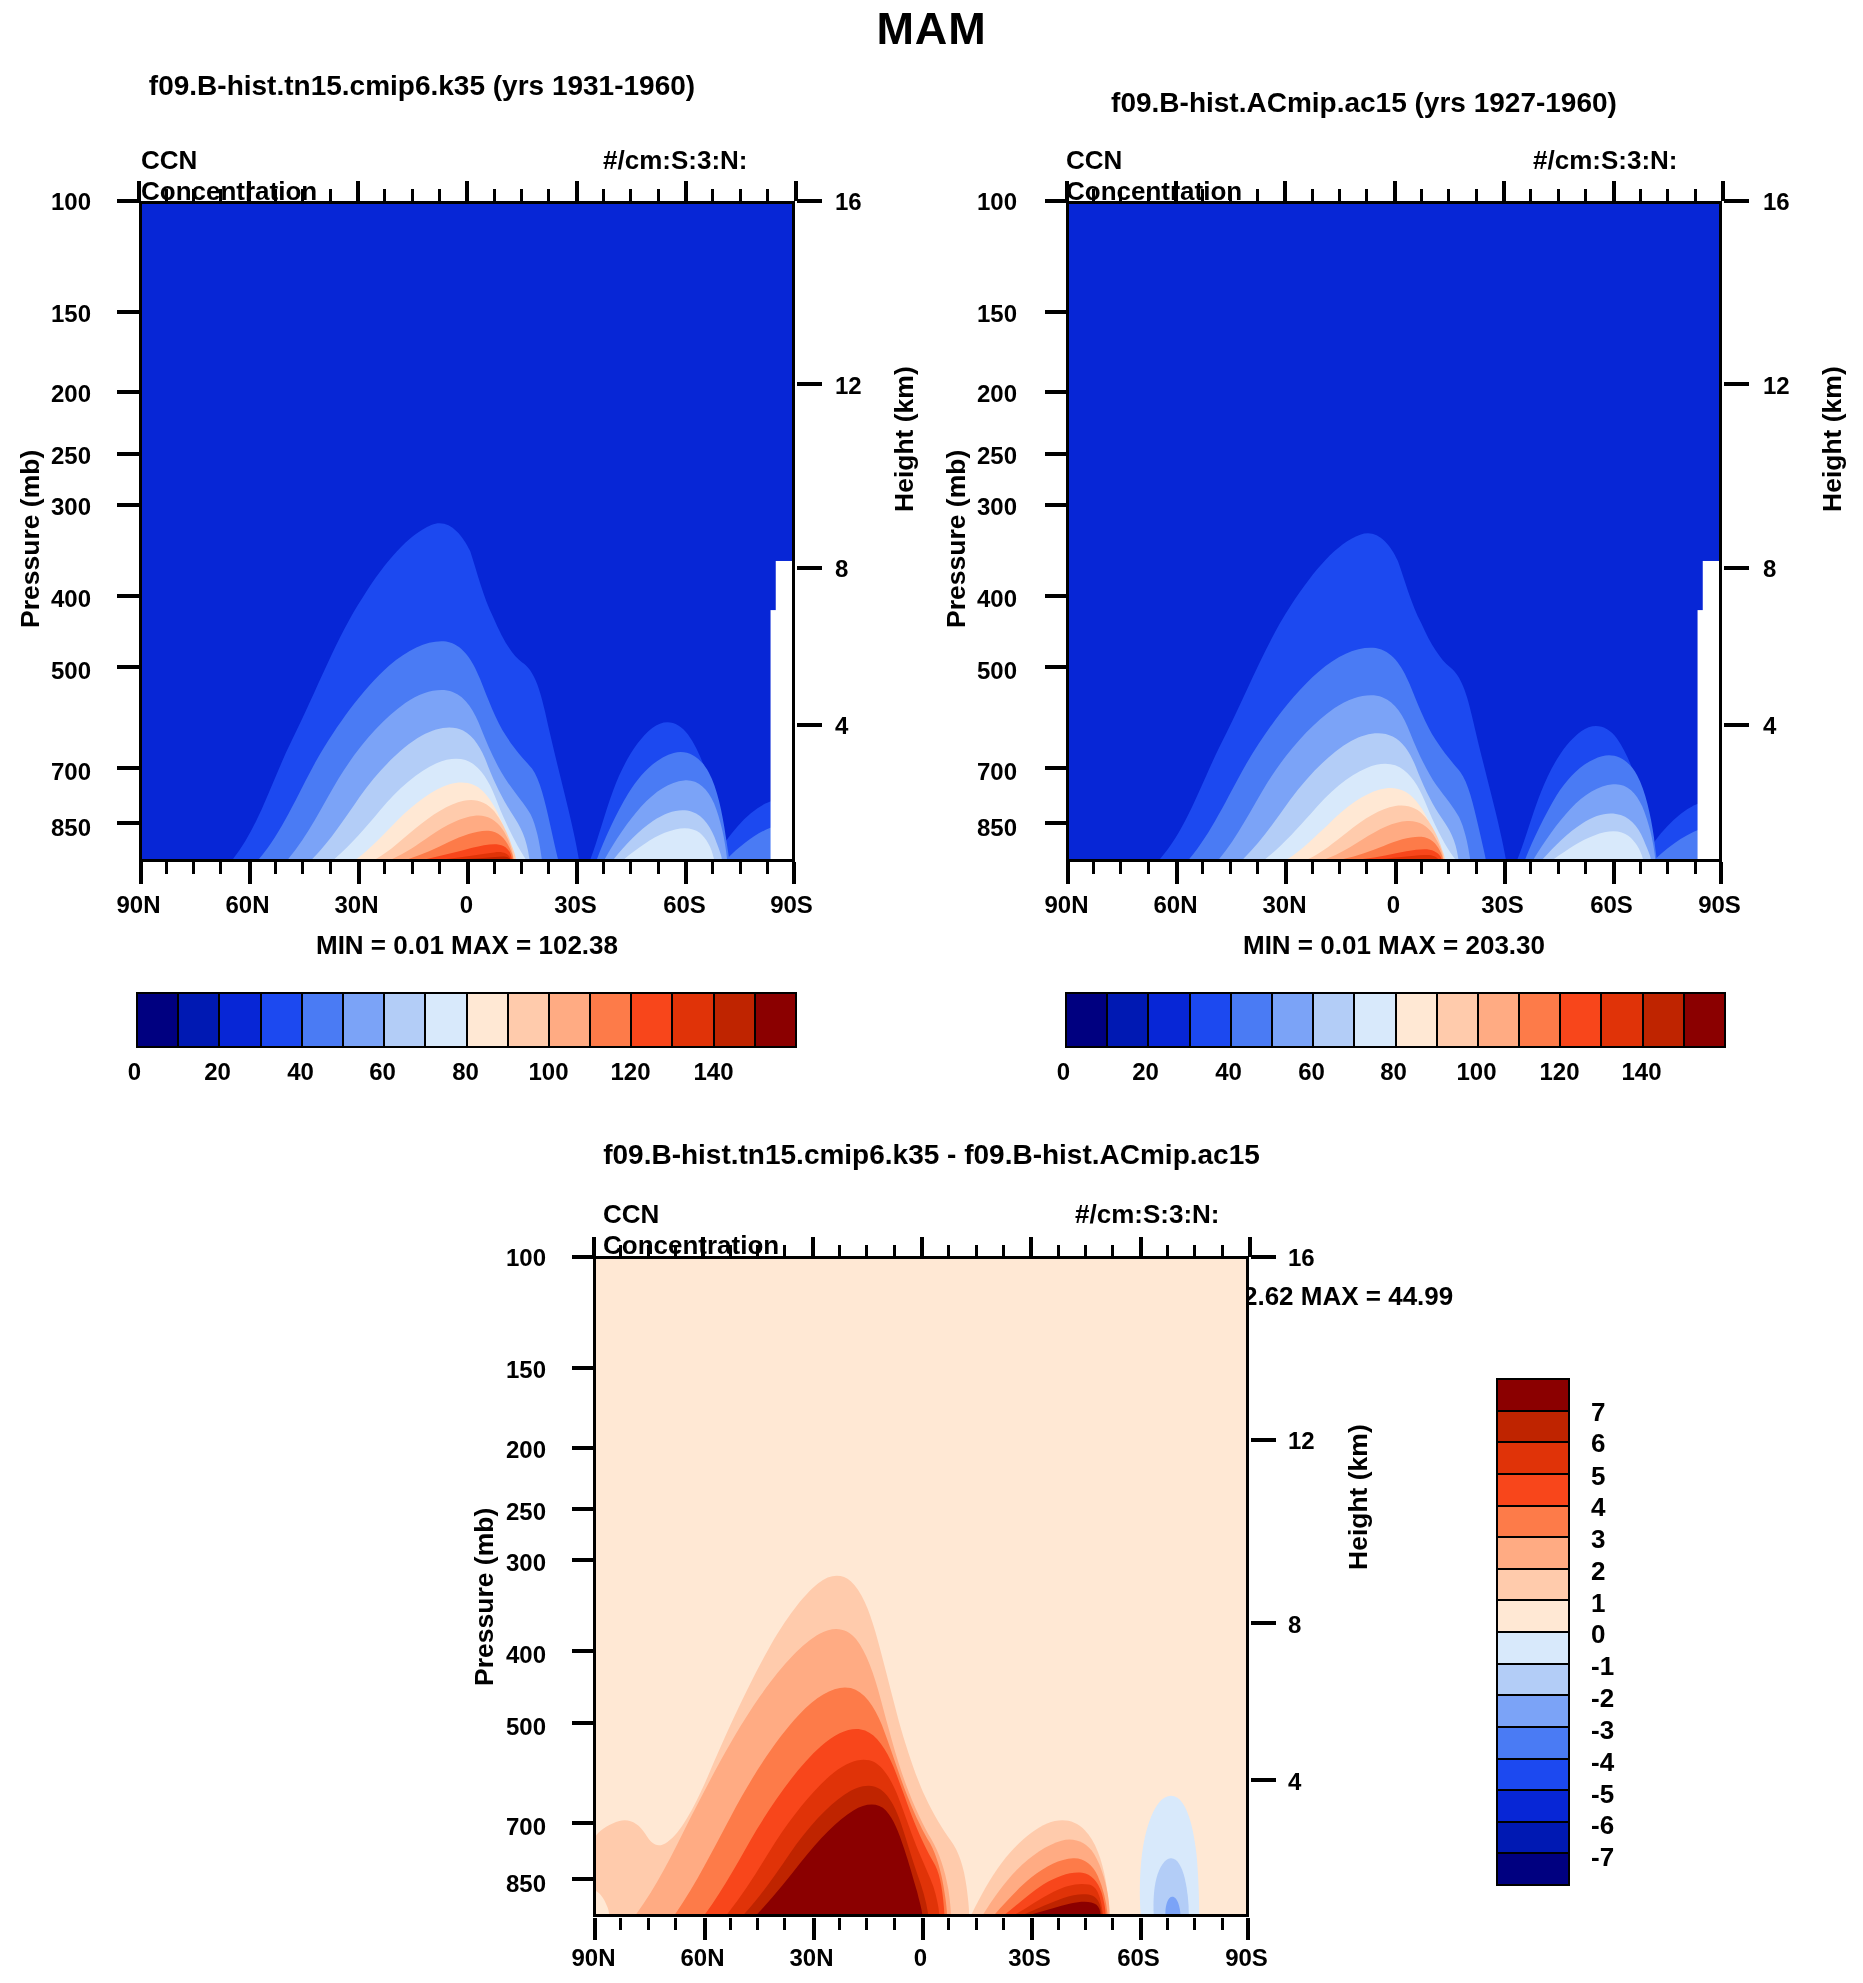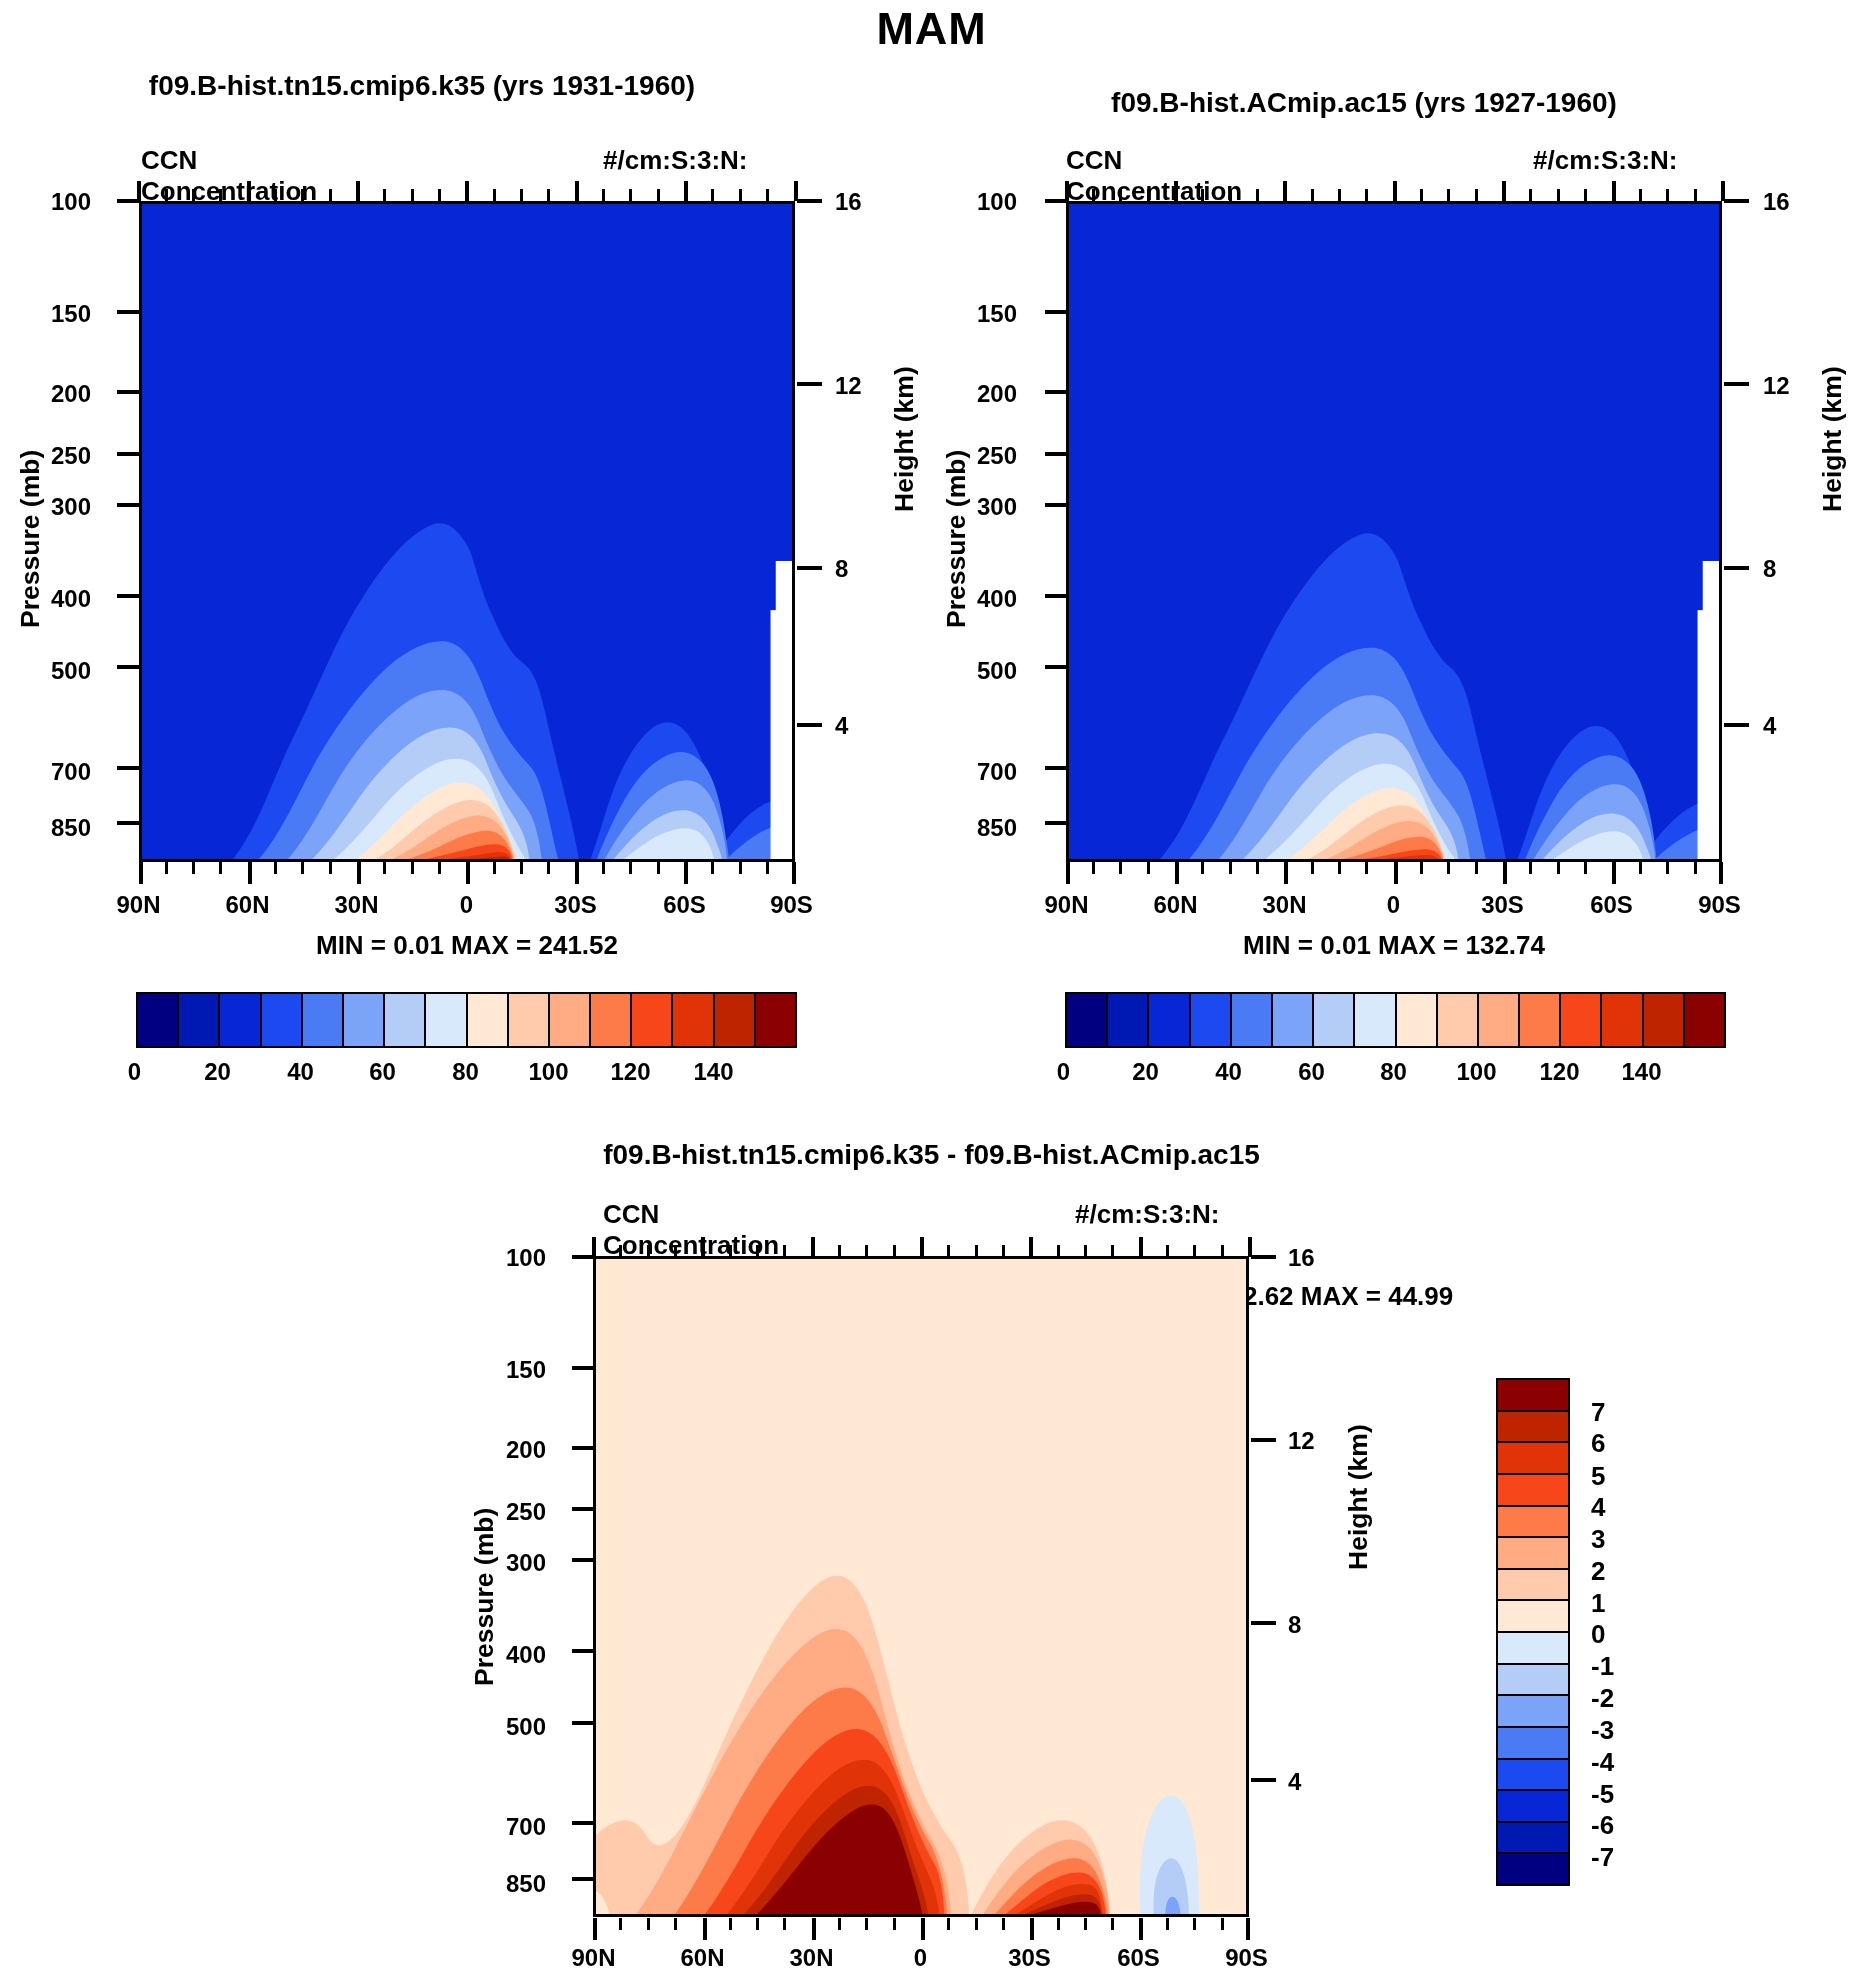--- a/index.html
+++ b/index.html
@@ -137,21 +137,21 @@
   <div class="abs tick" style="left:792px;top:862px;width:4.1px;height:21.5px;"></div>
 
   <div class="abs xtick" style="left:89px;top:891px;width:99px;">90N</div>
   <div class="abs xtick" style="left:198px;top:891px;width:99px;">60N</div>
   <div class="abs xtick" style="left:307px;top:891px;width:99px;">30N</div>
   <div class="abs xtick" style="left:417px;top:891px;width:99px;">0</div>
   <div class="abs xtick" style="left:526px;top:891px;width:99px;">30S</div>
   <div class="abs xtick" style="left:635px;top:891px;width:99px;">60S</div>
   <div class="abs xtick" style="left:742px;top:891px;width:99px;">90S</div>
 
-  <div class="abs minmax" style="left:139px;top:930px;width:656px;">MIN =  0.01  MAX = 241.52</div>
+  <div class="abs minmax" style="left:139px;top:930px;width:656px;">MIN =  0.01  MAX = 102.38</div>
 
   <div class="hbar" id="hbar-left" style="left:136px;top:992px;width:661px;height:56px;">
       <div style="background: rgb(0, 0, 128);"></div>
       <div style="background: rgb(0, 25, 179);"></div>
       <div style="background: rgb(7, 38, 214);"></div>
       <div style="background: rgb(28, 73, 240);"></div>
       <div style="background: rgb(74, 123, 244);"></div>
       <div style="background: rgb(123, 163, 247);"></div>
       <div style="background: rgb(179, 205, 247);"></div>
       <div style="background: rgb(216, 233, 251);"></div>
@@ -255,21 +255,21 @@
   <div class="abs tick" style="left:1719px;top:862px;width:4.1px;height:21.5px;"></div>
 
   <div class="abs xtick" style="left:1017px;top:891px;width:99px;">90N</div>
   <div class="abs xtick" style="left:1126px;top:891px;width:99px;">60N</div>
   <div class="abs xtick" style="left:1235px;top:891px;width:99px;">30N</div>
   <div class="abs xtick" style="left:1344px;top:891px;width:99px;">0</div>
   <div class="abs xtick" style="left:1453px;top:891px;width:99px;">30S</div>
   <div class="abs xtick" style="left:1562px;top:891px;width:99px;">60S</div>
   <div class="abs xtick" style="left:1670px;top:891px;width:99px;">90S</div>
 
-  <div class="abs minmax" style="left:1066px;top:930px;width:656px;">MIN =  0.01  MAX = 132.74</div>
+  <div class="abs minmax" style="left:1066px;top:930px;width:656px;">MIN =  0.01  MAX = 203.30</div>
 
   <div class="hbar" id="hbar-right" style="left:1065px;top:992px;width:661px;height:56px;">
       <div style="background: rgb(0, 0, 128);"></div>
       <div style="background: rgb(0, 25, 179);"></div>
       <div style="background: rgb(7, 38, 214);"></div>
       <div style="background: rgb(28, 73, 240);"></div>
       <div style="background: rgb(74, 123, 244);"></div>
       <div style="background: rgb(123, 163, 247);"></div>
       <div style="background: rgb(179, 205, 247);"></div>
       <div style="background: rgb(216, 233, 251);"></div>

